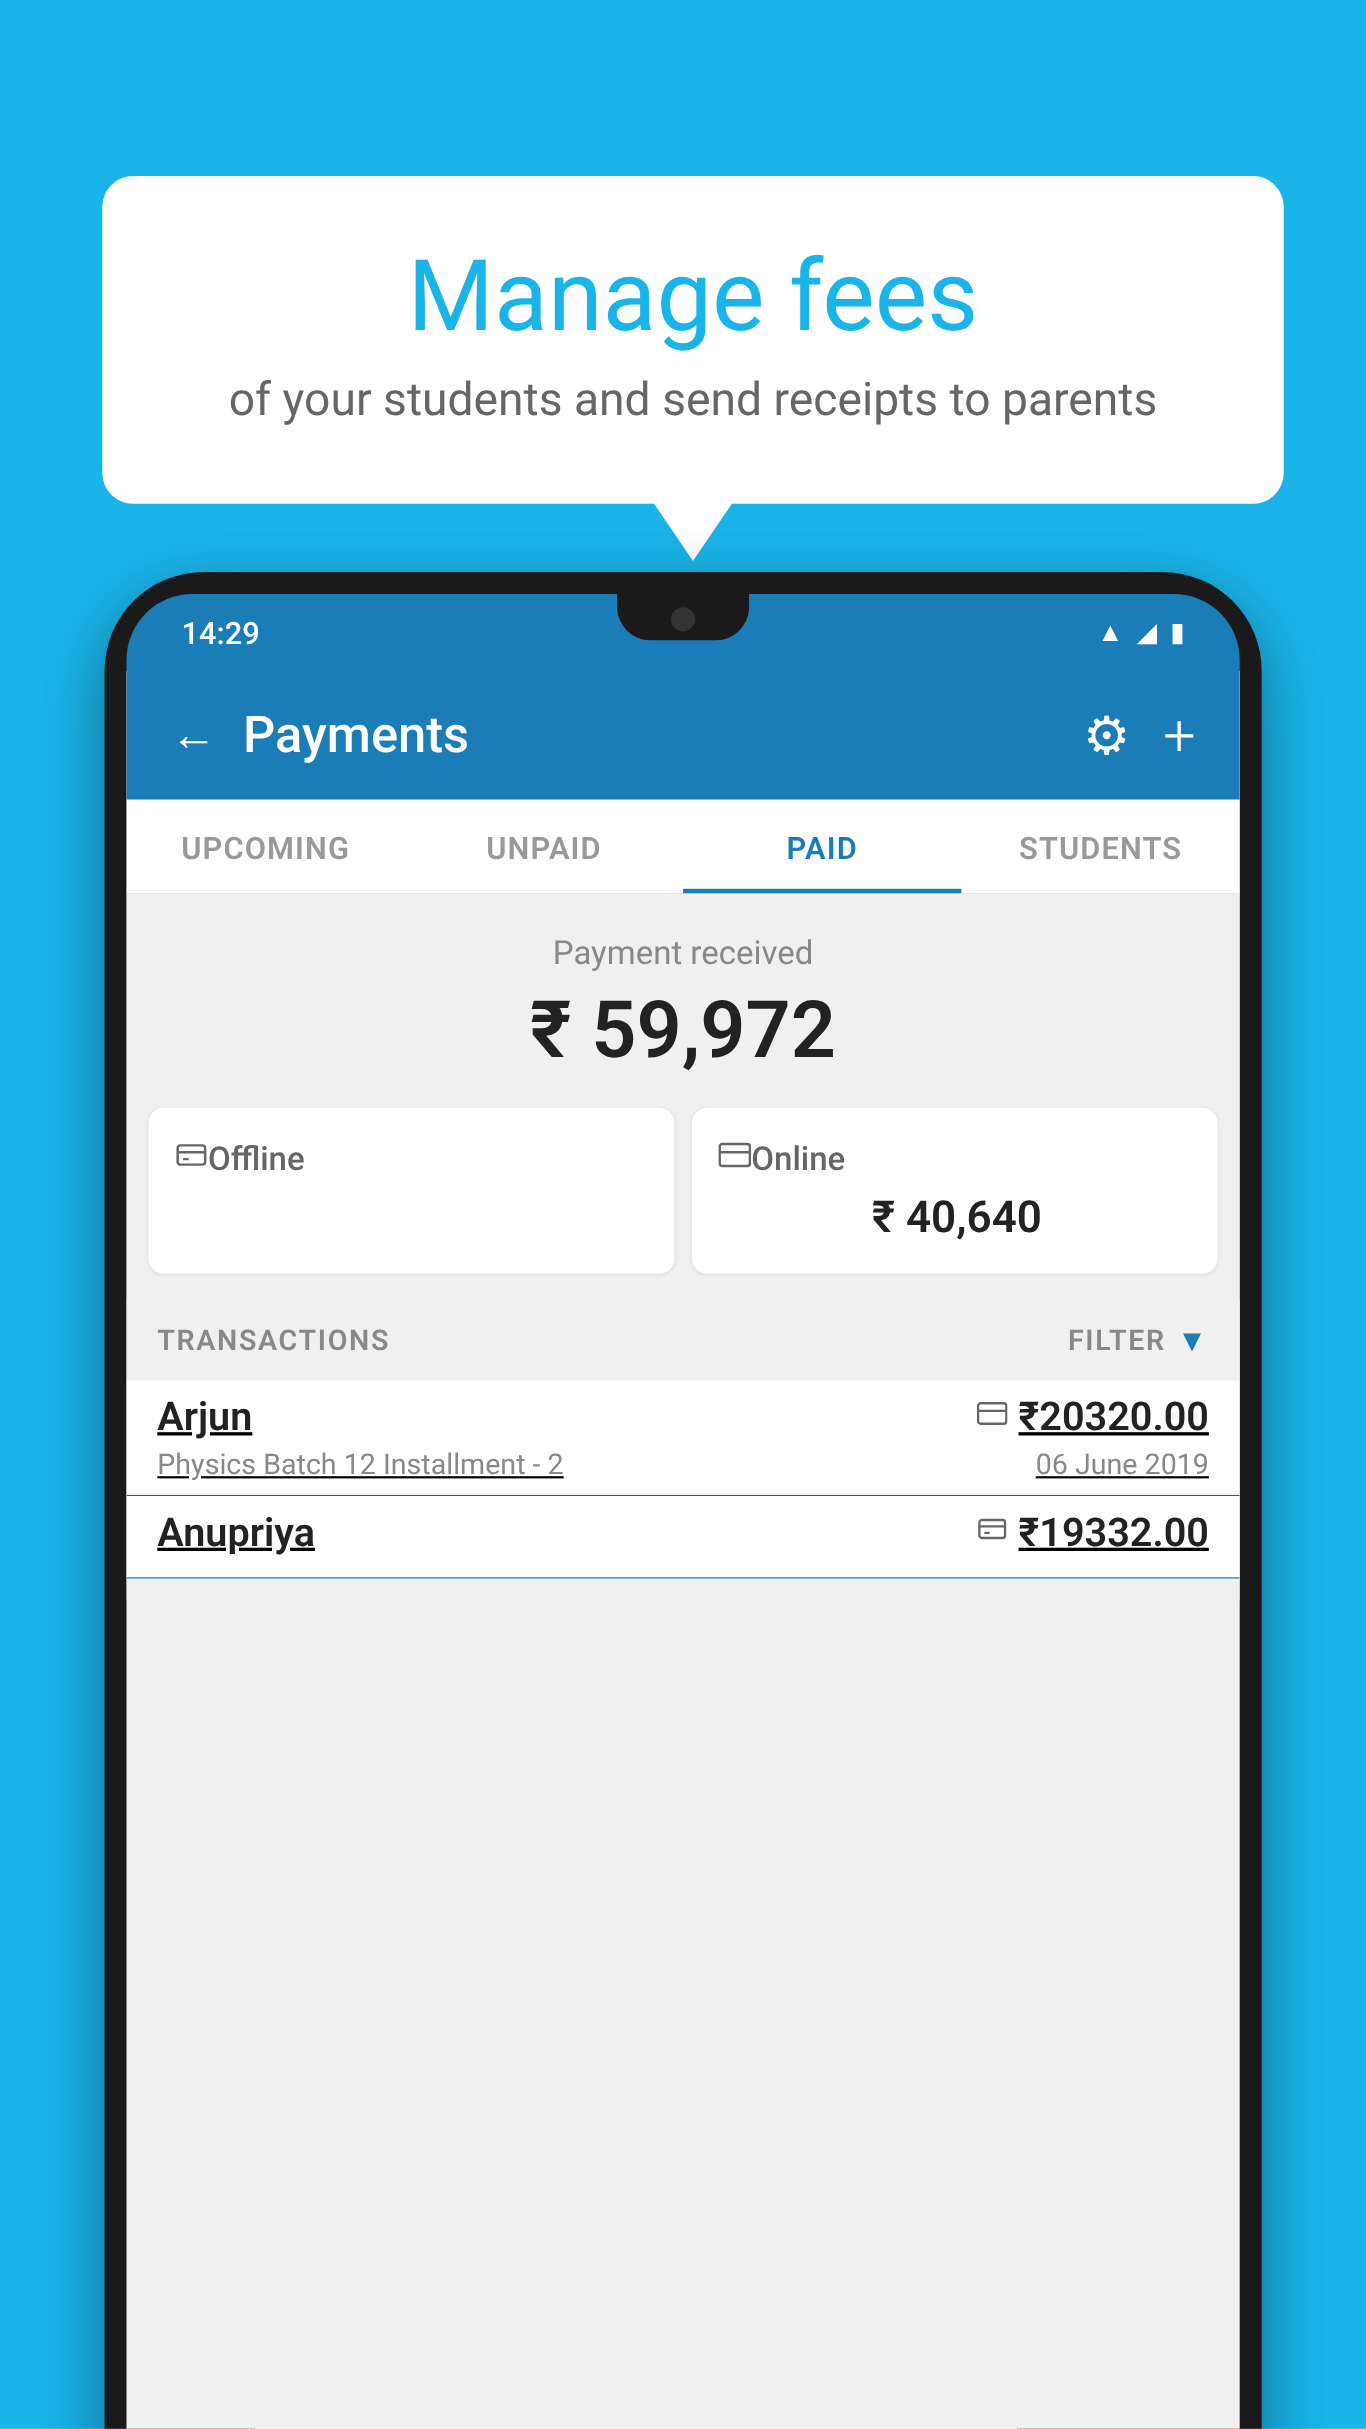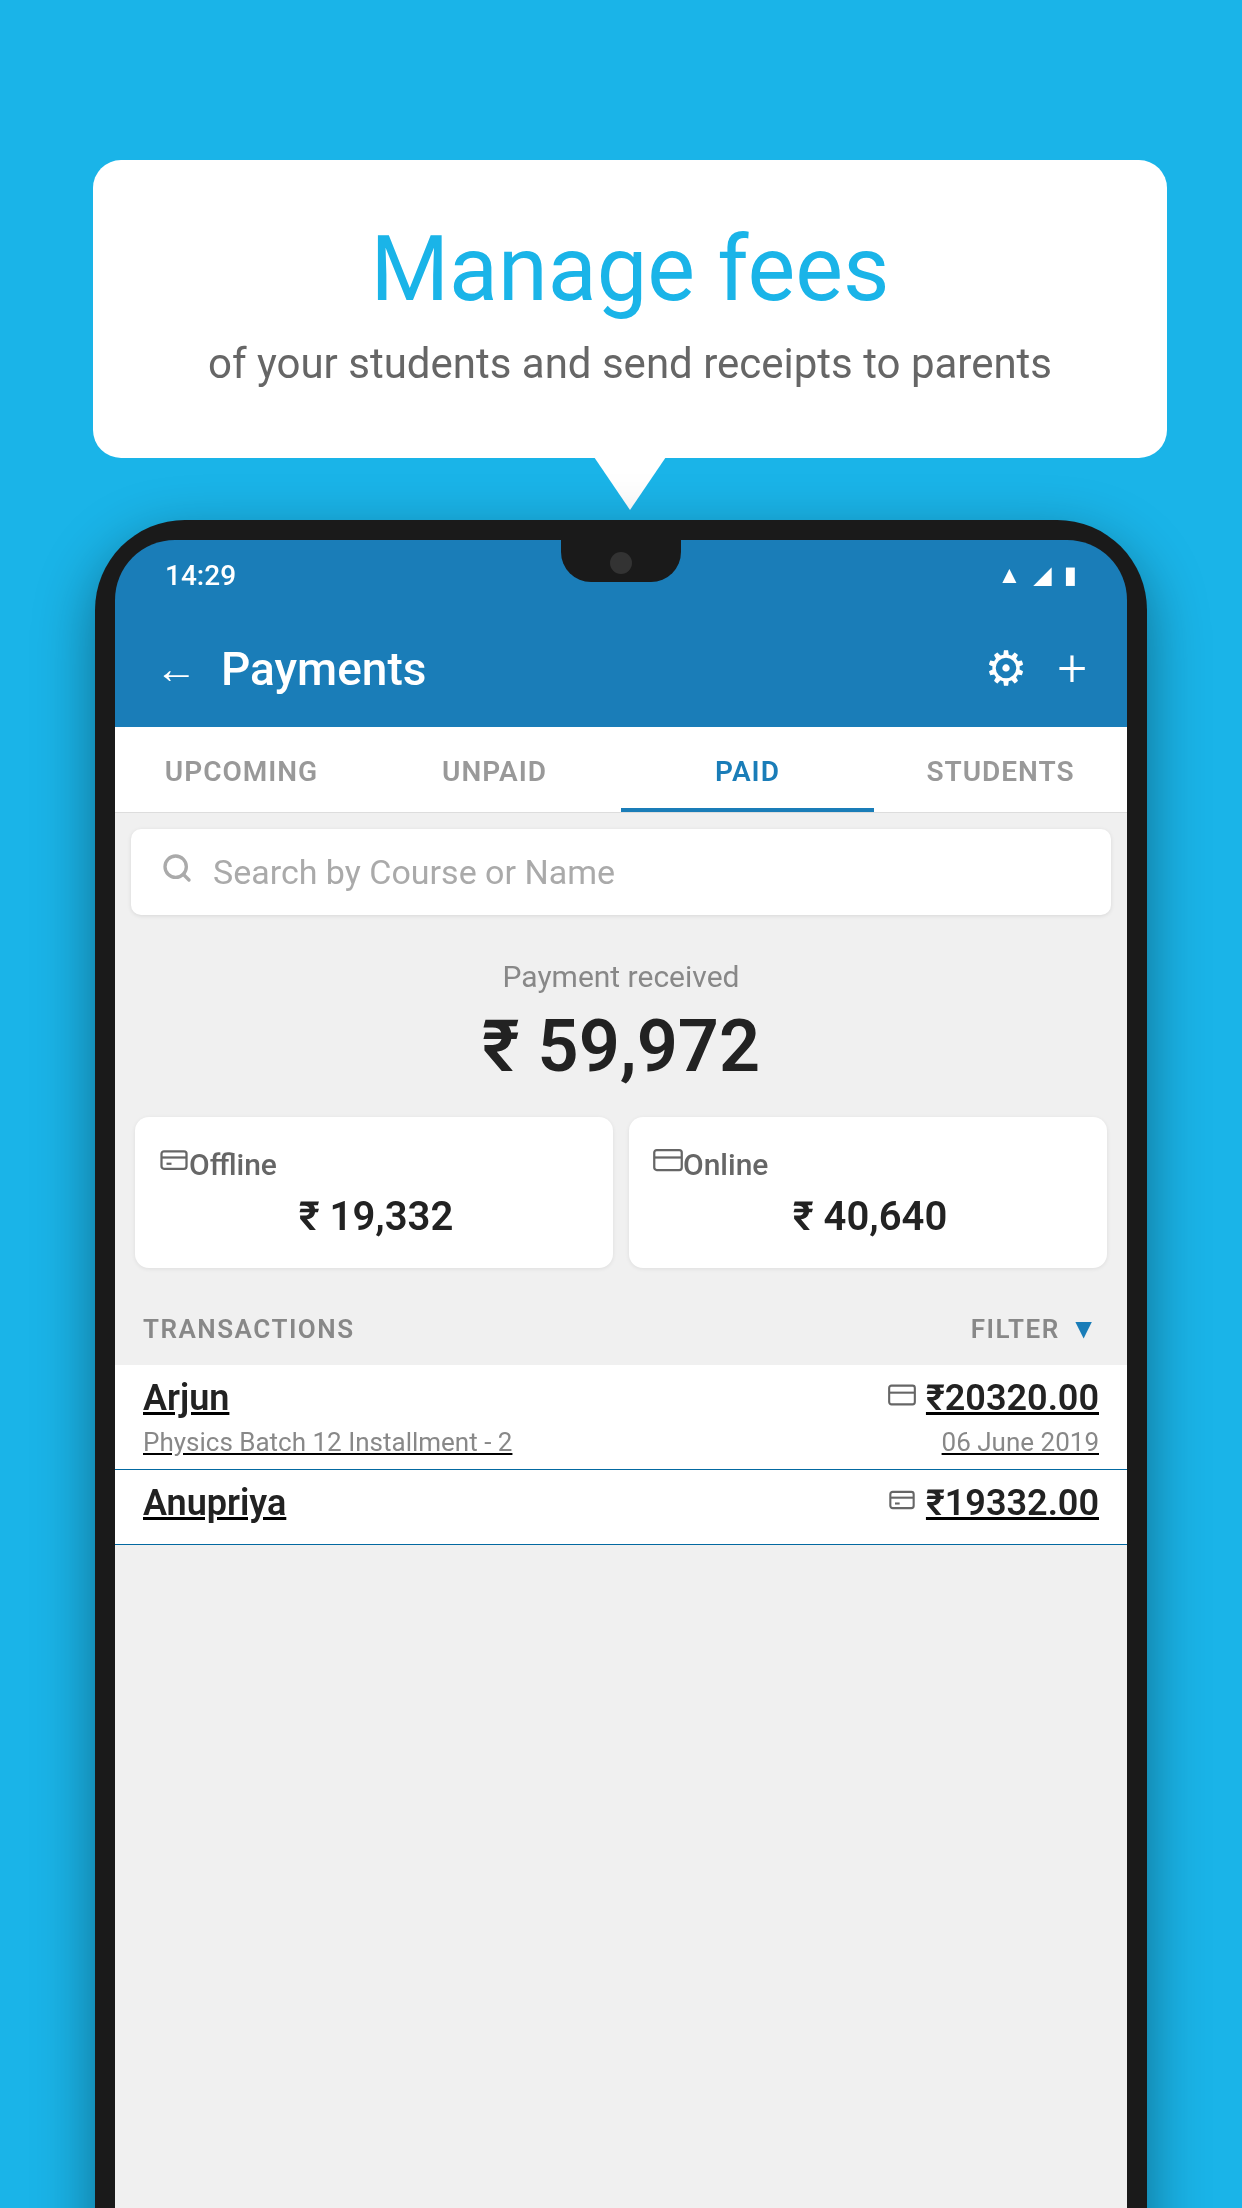--- a/index.html
+++ b/index.html
@@ -422,47 +422,37 @@
         </div>
       </div>
 
       <div class="tabs-bar">
         <div class="tab">UPCOMING</div>
         <div class="tab">UNPAID</div>
         <div class="tab active">PAID</div>
         <div class="tab">STUDENTS</div>
       </div>
 
-      <div class="search-container">
-        <span class="search-icon-svg">
-          <svg width="32" height="32" viewBox="0 0 24 24" fill="none" stroke="#aaa" stroke-width="2.5" stroke-linecap="round" stroke-linejoin="round">
-            <circle cx="11" cy="11" r="8"></circle>
-            <line x1="21" y1="21" x2="16.65" y2="16.65"></line>
-          </svg>
-        </span>
-        <span class="search-placeholder">Search by Course or Name</span>
-      </div>
 
       <div class="payment-received-section">
         <div class="payment-received-label">Payment received</div>
         <div class="payment-amount">₹ 59,972</div>
 
         <div class="payment-cards">
           <div class="payment-card">
             <div class="card-header">
               <span class="card-icon">
                 <svg width="30" height="30" viewBox="0 0 24 24" fill="none" stroke="#666" stroke-width="1.8">
                   <rect x="2" y="5" width="20" height="14" rx="2"></rect>
                   <line x1="2" y1="10" x2="22" y2="10"></line>
                   <line x1="6" y1="15" x2="10" y2="15"></line>
                 </svg>
               </span>
               <span class="card-label">Offline</span>
             </div>
-            <div class="card-amount">₹ 19,332</div>
           </div>
           <div class="payment-card">
             <div class="card-header">
               <span class="card-icon">
                 <svg width="30" height="30" viewBox="0 0 24 24" fill="none" stroke="#666" stroke-width="1.8">
                   <rect x="1" y="4" width="22" height="16" rx="2" ry="2"></rect>
                   <line x1="1" y1="10" x2="23" y2="10"></line>
                 </svg>
               </span>
               <span class="card-label">Online</span>

